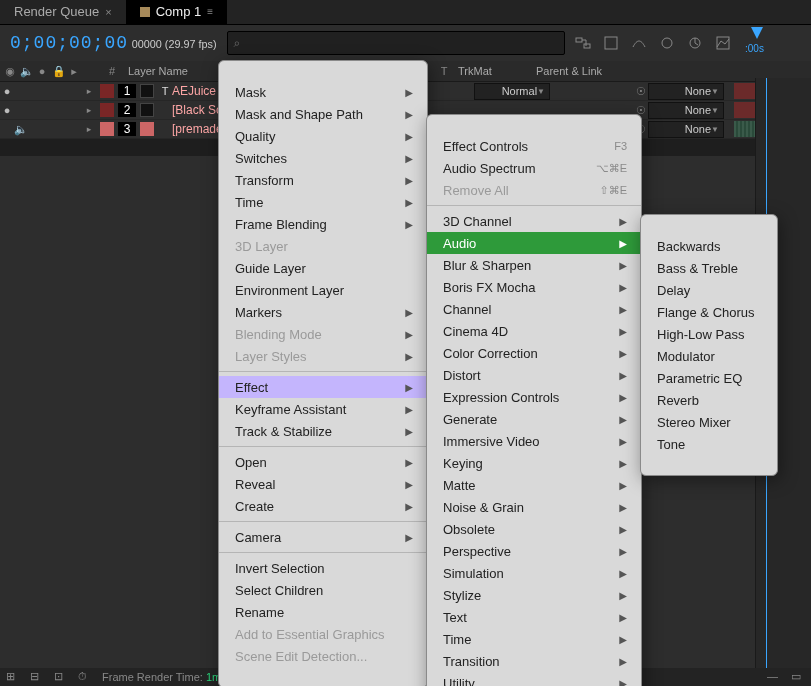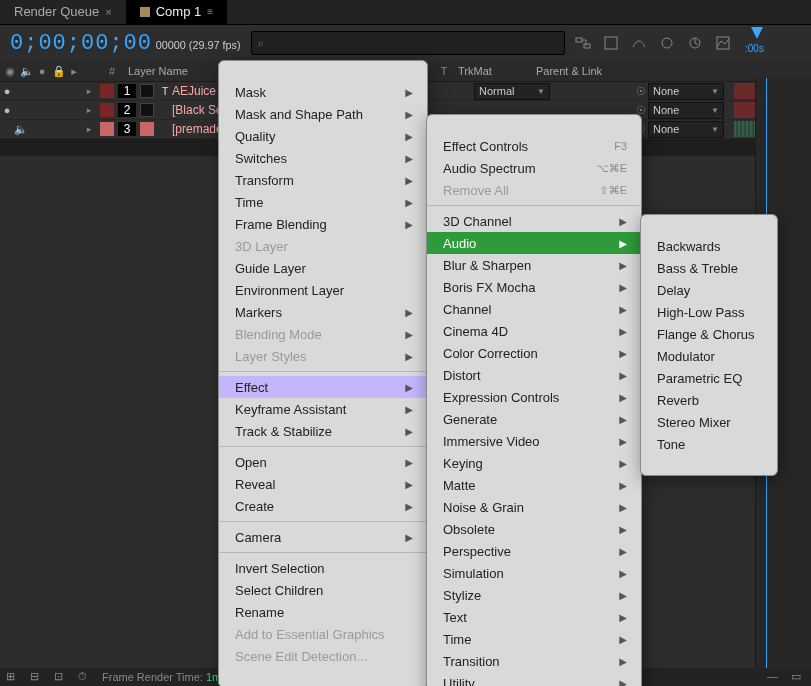--- a/index.html
+++ b/index.html
@@ -5,21 +5,21 @@
   html,body{margin:0;padding:0;width:811px;height:686px;background:#1e1e1e;font-family:-apple-system,"Segoe UI",Arial,sans-serif;font-size:13px;color:#ccc;overflow:hidden;position:relative}
   
   .tabbar{height:24px;background:#232323;display:flex;align-items:center;border-bottom:1px solid #000}
   .tab{padding:0 14px;height:24px;line-height:24px;color:#aaa;display:flex;align-items:center;gap:6px}
   .tab.active{background:#000000;color:#eee}
   .tab .x{color:#888;font-size:11px}
   .tab .comp-icon{width:10px;height:10px;background:#a78a5a}
   .tab .burger{font-size:10px;color:#888}
   
   .tc-row{height:36px;display:flex;align-items:center;padding:0 10px;gap:10px;background:#2d2d2d}
-  .tc{color:#3aa6ff;font-size:22px;letter-spacing:1px;font-family:'Courier New',monospace}
+  .tc{color:#3aa6ff;font-size:18px;letter-spacing:1px;font-family:'Courier New',monospace}
   .search{flex:1;height:22px;background:#202020;border:1px solid #000;border-radius:2px;display:flex;align-items:center;padding:0 6px;color:#666;font-size:12px}
   .tc-icons{display:flex;gap:12px}
   .tc-icons .ic{width:16px;height:16px;color:#888}
   .ruler{width:60px;height:36px;position:relative;background:#2d2d2d}
   .play-head{position:absolute;left:10px;top:2px;width:12px;height:12px;background:#3aa6ff;clip-path:polygon(0 0,100% 0,50% 100%)}
   
   .col-row{height:20px;background:#2a2a2a;display:flex;align-items:center;font-size:11px;border-bottom:1px solid #1a1a1a}
   .col-row .icons{width:98px;display:flex;gap:4px;padding-left:4px}
   .col-row .icons span{width:12px;height:12px;display:inline-block;color:#888;font-size:11px;text-align:center}
   .col-row .hash{width:20px;text-align:center;color:#888}
@@ -36,21 +36,21 @@
   .lrow .gap{width:54px}
   .lrow .twirl{width:14px;text-align:center;color:#888;font-size:9px}
   .lrow .num{width:18px;text-align:center;color:#fff;background:#000}
   .lrow .swatch{width:14px;height:14px;margin:0 4px}
   .lrow .sw-red{background:#7a2626}
   .lrow .sw-blk{background:#111;border:1px solid #444;width:12px;height:12px}
   .lrow .sw-pink{background:#c66}
   .lrow .type{width:14px;text-align:center;color:#ddd;font-size:11px}
   .lrow .name{width:74px;color:#fca5a5;overflow:hidden;white-space:nowrap;text-overflow:clip}
   .lrow .mode-cell{width:72px;margin-left:228px}
-  .lrow .dd{background:#222;border:1px solid #111;height:15px;width:66px;display:flex;align-items:center;justify-content:space-between;padding:0 4px;color:#ccc;font-size:11px}
+  .lrow .dd{background:#222;border:1px solid #111;height:15px;width:66px;display:flex;align-items:center;justify-content:flex-end;padding:0 4px;color:#ccc;font-size:11px}
   .lrow .dd .chev{font-size:8px;color:#888}
   .lrow .t-cell{width:16px}
   .lrow .trk-cell{width:72px}
   .lrow .link-ic{width:14px;text-align:center;color:#888;font-size:11px}
   .lrow .pl-cell{width:80px}
   .lrow .bar{flex:1;height:16px;margin-left:6px}
   .bar-red{background:#6b2a2a}
   .bar-red2{background:#6b2a2a}
   .bar-wave{background:repeating-linear-gradient(90deg,#3a5a4a,#3a5a4a 2px,#2a4a3a 2px,#2a4a3a 4px)}
   
@@ -446,26 +446,26 @@
   <div class="item">
       <span>Backwards</span>
     </div>
   <div class="item">
       <span>Bass &amp; Treble</span>
     </div>
   <div class="item">
       <span>Delay</span>
     </div>
   <div class="item">
+      <span>Flange &amp; Chorus</span>
+    </div>
+  <div class="item">
       <span>High-Low Pass</span>
     </div>
   <div class="item">
-      <span>Flange &amp; Chorus</span>
-    </div>
-  <div class="item">
       <span>Modulator</span>
     </div>
   <div class="item">
       <span>Parametric EQ</span>
     </div>
   <div class="item">
       <span>Reverb</span>
     </div>
   <div class="item">
       <span>Stereo Mixer</span>

